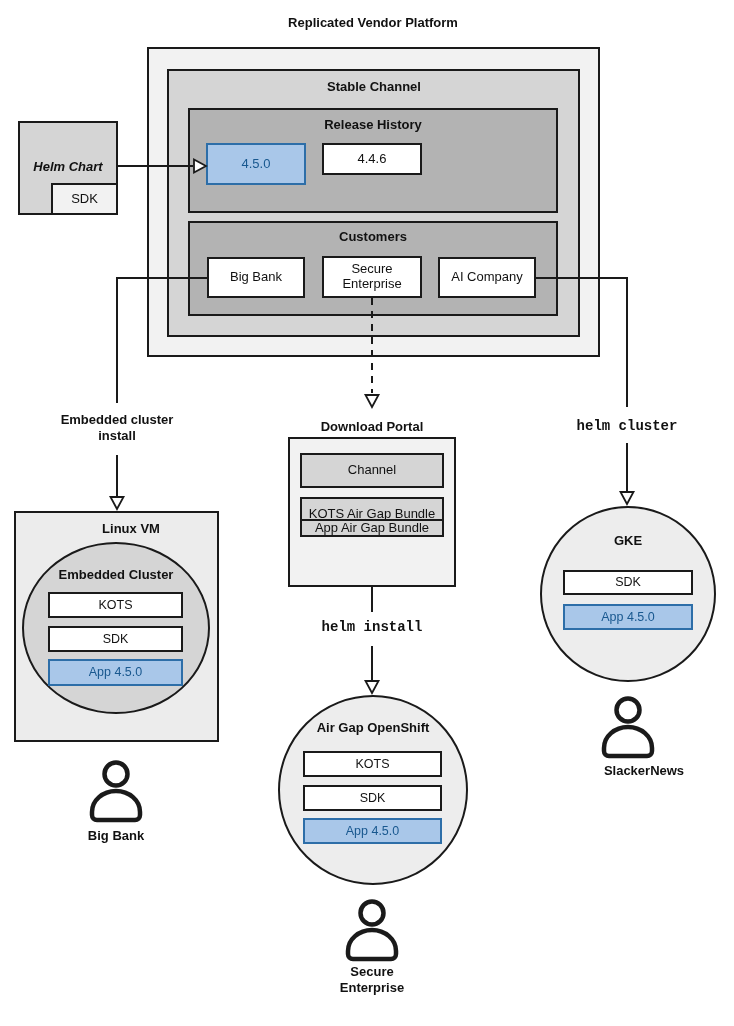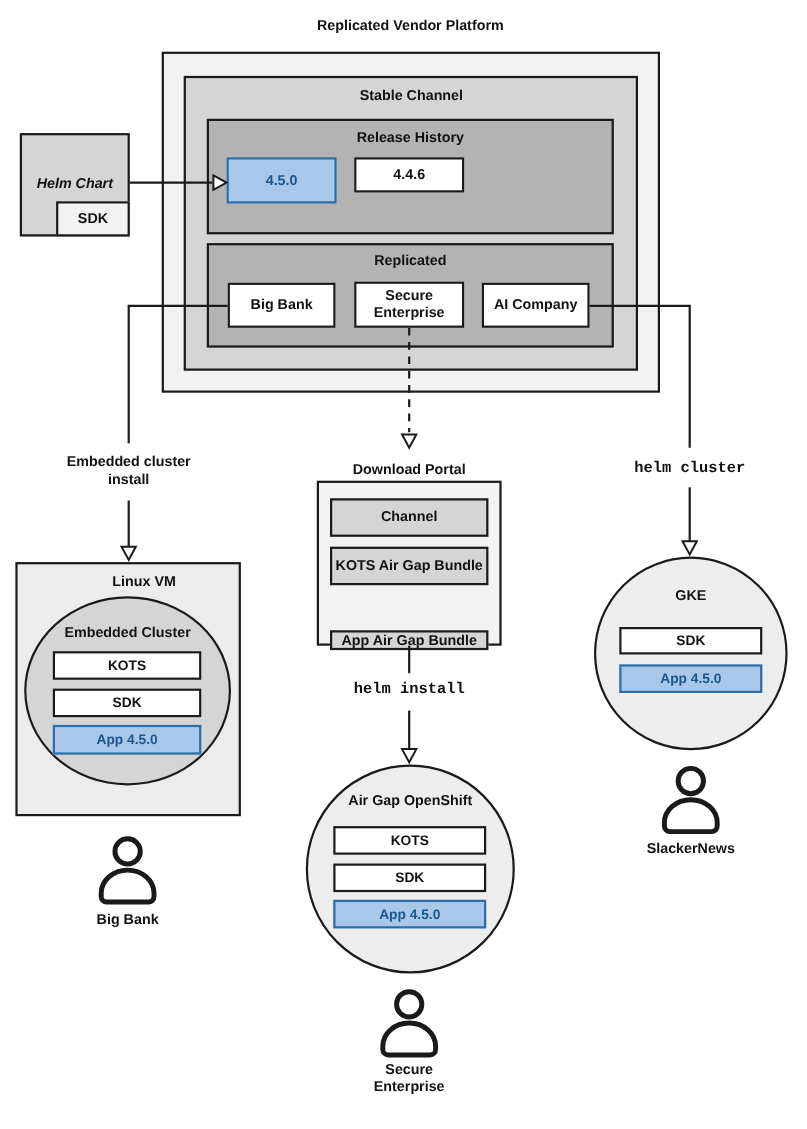--- a/index.html
+++ b/index.html
@@ -1,21 +1,21 @@
 <!DOCTYPE html>
 <html style="--hl-fill: #a9c7e9; --hl-border: #2d6ea8; --hl-text: #19588f;"><head>
 <meta charset="utf-8">
 <style>
   html,body{margin:0;padding:0;background:#fff;}
   .canvas{position:relative;width:734px;height:1026px;background:#fff;overflow:hidden;
           font-family:"Liberation Sans",sans-serif;color:#111;}
   .box{position:absolute;border:2px solid #1a1a1a;box-sizing:border-box;}
   .lbl{position:absolute;font-weight:700;text-align:center;white-space:pre-line;line-height:1.25;}
   .node{position:absolute;border:2px solid #1a1a1a;box-sizing:border-box;background:#fff;
-        display:flex;align-items:center;justify-content:center;font-weight:700;
+        display:flex;align-items:center;justify-content:center;font-weight:400;
         text-align:center;white-space:pre-line;line-height:1.15;}
   .blue{background:var(--hl-fill,#a9c7e9);border-color:var(--hl-border,#2d6ea8);color:var(--hl-text,#19588f);}
   .circ{border-radius:50%;}
   .mono{font-family:"Liberation Mono","DejaVu Sans Mono",monospace;}
   .fs13{font-size:13px;} .fs12{font-size:12.5px;} .fs14{font-size:14px;}
   svg.overlay{position:absolute;left:0;top:0;width:734px;height:1026px;pointer-events:none;}
 </style>
 </head>
 <body>
 
@@ -26,40 +26,40 @@
   <div class="box" style="left:147px;top:47px;width:453px;height:310px;background:#f2f2f2;"></div>
   <div class="box" style="left:167px;top:69px;width:413px;height:268px;background:#d5d5d5;"></div>
   <div class="lbl fs13" style="left:274px;top:79px;width:200px;">Stable Channel</div>
 
   <div class="box" style="left:188px;top:108px;width:370px;height:105px;background:#b3b3b3;"></div>
   <div class="lbl fs13" style="left:273px;top:117px;width:200px;">Release History</div>
   <div class="node blue fs13" style="left:206px;top:143px;width:100px;height:42px;">4.5.0</div>
   <div class="node fs13" style="left:322px;top:143px;width:100px;height:32px;">4.4.6</div>
 
   <div class="box" style="left:188px;top:221px;width:370px;height:95px;background:#b3b3b3;"></div>
-  <div class="lbl fs13" style="left:273px;top:229px;width:200px;">Replicated</div>
+  <div class="lbl fs13" style="left:273px;top:229px;width:200px;">Customers</div>
   <div class="node fs13" style="left:207px;top:257px;width:98px;height:41px;">Big Bank</div>
   <div class="node fs13" style="left:322px;top:256px;width:100px;height:42px;">Secure
 Enterprise</div>
   <div class="node fs13" style="left:438px;top:257px;width:98px;height:41px;">AI Company</div>
 
   <div class="box" style="left:18px;top:121px;width:100px;height:94px;background:#d5d5d5;"></div>
   <div class="lbl fs13" style="left:18px;top:159px;width:100px;font-style:italic;">Helm Chart</div>
   <div class="node fs13" style="left:51px;top:183px;width:67px;height:32px;background:#f2f2f2;">SDK</div>
 
   <div class="lbl fs13" style="left:37px;top:412px;width:160px;">Embedded cluster
 install</div>
   <div class="lbl fs13" style="left:292px;top:419px;width:160px;">Download Portal</div>
   <div class="lbl mono fs14" style="left:292px;top:619px;width:160px;">helm install</div>
   <div class="lbl mono fs14" style="left:547px;top:418px;width:160px;">helm cluster</div>
 
   <div class="box" style="left:288px;top:437px;width:168px;height:150px;background:#f2f2f2;"></div>
   <div class="node fs13" style="left:300px;top:453px;width:144px;height:35px;background:#d5d5d5;">Channel</div>
   <div class="node fs13" style="left:300px;top:497px;width:144px;height:35px;background:#d5d5d5;">KOTS Air Gap Bundle</div>
-  <div class="node fs13" style="left:300px;top:573px;width:144px;height:18px;background:#d5d5d5;">App Air Gap Bundle</div>
+  <div class="node fs13" style="left:300px;top:519px;width:144px;height:18px;background:#d5d5d5;">App Air Gap Bundle</div>
 
   <div class="box" style="left:14px;top:511px;width:205px;height:231px;background:#ececec;"></div>
   <div class="lbl fs13" style="left:17px;top:521px;width:228px;">Linux VM</div>
   <div class="box circ" style="left:22px;top:542px;width:188px;height:172px;background:#d5d5d5;"></div>
   <div class="lbl fs13" style="left:16px;top:567px;width:200px;">Embedded Cluster</div>
   <div class="node fs12" style="left:48px;top:592px;width:135px;height:26px;">KOTS</div>
   <div class="node fs12" style="left:48px;top:626px;width:135px;height:26px;">SDK</div>
   <div class="node blue fs12" style="left:48px;top:659px;width:135px;height:27px;">App 4.5.0</div>
   <div class="lbl fs13" style="left:36px;top:828px;width:160px;">Big Bank</div>
 
@@ -68,21 +68,21 @@
   <div class="node fs12" style="left:303px;top:751px;width:139px;height:26px;">KOTS</div>
   <div class="node fs12" style="left:303px;top:785px;width:139px;height:26px;">SDK</div>
   <div class="node blue fs12" style="left:303px;top:818px;width:139px;height:26px;">App 4.5.0</div>
   <div class="lbl fs13" style="left:292px;top:964px;width:160px;">Secure
 Enterprise</div>
 
   <div class="box circ" style="left:540px;top:506px;width:176px;height:176px;background:#ededed;"></div>
   <div class="lbl fs13" style="left:528px;top:533px;width:200px;">GKE</div>
   <div class="node fs12" style="left:563px;top:570px;width:130px;height:25px;">SDK</div>
   <div class="node blue fs12" style="left:563px;top:604px;width:130px;height:26px;">App 4.5.0</div>
-  <div class="lbl fs13" style="left:548px;top:763px;width:160px;">SlackerNews</div>
+  <div class="lbl fs13" style="left:564px;top:763px;width:160px;">SlackerNews</div>
 
   <svg class="overlay" viewBox="0 0 734 1026" xmlns="http://www.w3.org/2000/svg">
     <defs>
       <g id="person">
         <circle cx="0" cy="-21" r="11.5" fill="none" stroke="#1a1a1a" stroke-width="4.5"></circle>
         <path d="M -24,17 a 24,21 0 0 1 48,0 l 0,3 a 5,5 0 0 1 -5,5 l -38,0 a 5,5 0 0 1 -5,-5 z" fill="none" stroke="#1a1a1a" stroke-width="4.5" stroke-linejoin="round"></path>
       </g>
     </defs>
 
     <g>

